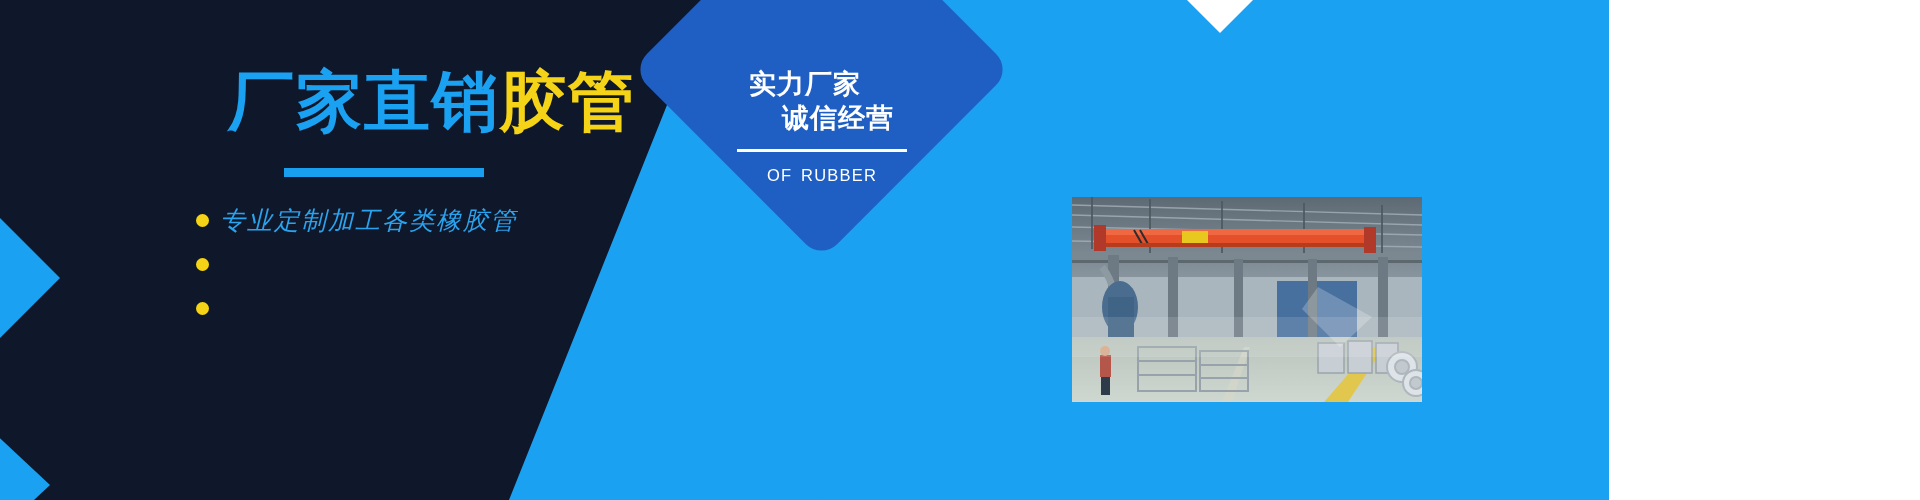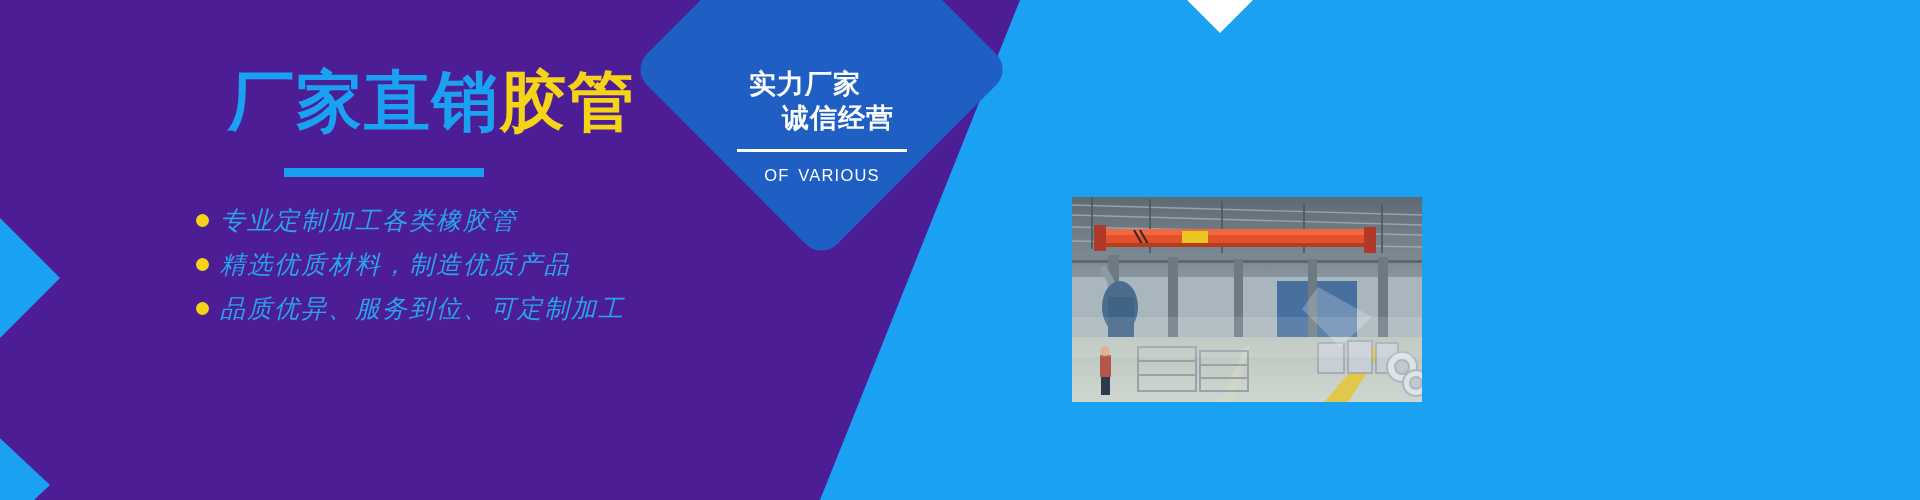--- a/index.html
+++ b/index.html
@@ -2,22 +2,22 @@
 <html><head>
 <meta charset="utf-8">
 <style>
   html,body{margin:0;padding:0;}
   body{
     width:1920px;height:500px;overflow:hidden;
     font-family:"Liberation Sans","DejaVu Sans",sans-serif;
     background:#ffffff;
   }
   .banner{
-    position:relative;width:1920px;height:500px;overflow:hidden;
-    background:#4c1d95;
+    position:relative;width:1609px;height:500px;overflow:hidden;
+    background:#0f172a;
   }
 
   
   .bg-blue{
     position:absolute;top:0;right:0;width:1100px;height:500px;
     background:#1ba1f2;
     clip-path:polygon(200px 0,1100px 0,1100px 500px,0 500px);
   }
   .bg-blue-2{
     position:absolute;top:0;left:820px;width:420px;height:500px;
@@ -139,40 +139,38 @@
     <div class="rule"></div>
 
 
     <div class="bullets">
       <div class="bullet-row">
         <span class="dot"></span>
         <span class="bullet-text">专业定制加工各类橡胶管</span>
       </div>
       <div class="bullet-row">
         <span class="dot"></span>
-        <span class="bullet-text">精选优质材料，制造优质产品</span>
       </div>
       <div class="bullet-row">
         <span class="dot"></span>
-        <span class="bullet-text">品质优异、服务到位、可定制加工</span>
       </div>
     </div>
 
   </div>
 
   <div class="diamond-wrap">
     <div class="diamond"></div>
     <div class="diamond-content">
       <div class="d-cn">
         <span class="l1">实力厂家</span>
         <span class="l2">诚信经营</span>
       </div>
       <div class="d-rule"></div>
       <div class="d-en">
-        <span>OF VARIOUS</span>
+        <span>OF RUBBER</span>
       </div>
     </div>
   </div>
 
   <div class="photo">
     <svg viewBox="0 0 350 205" preserveAspectRatio="none">
       <defs>
         <linearGradient id="sky" x1="0" y1="0" x2="0" y2="1">
           <stop offset="0%" stop-color="#9fb0bd"></stop>
           <stop offset="100%" stop-color="#c9d4dc"></stop>

